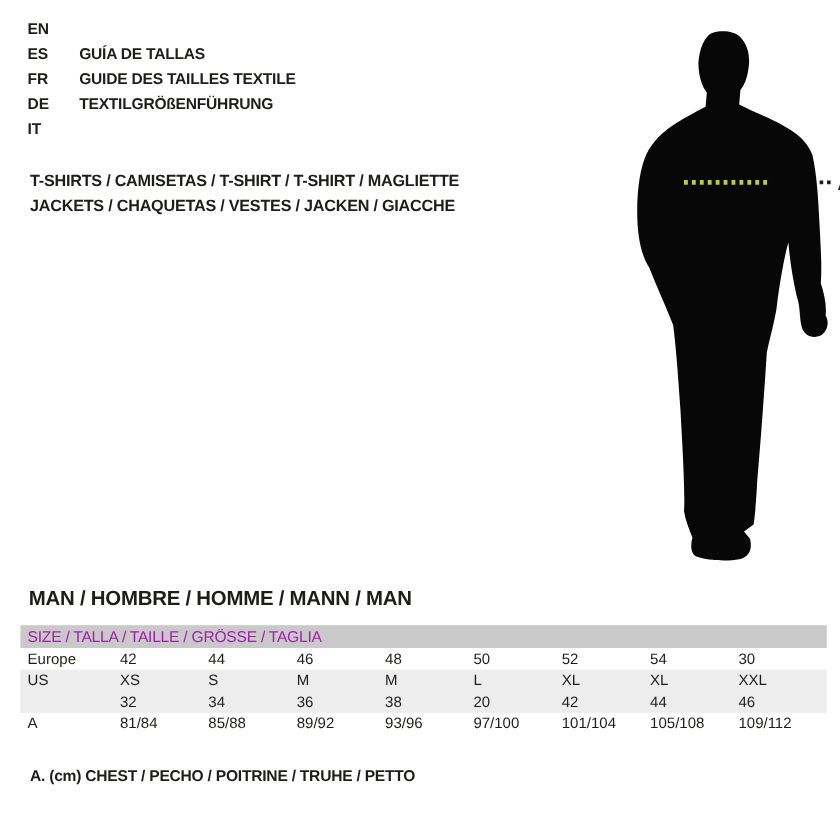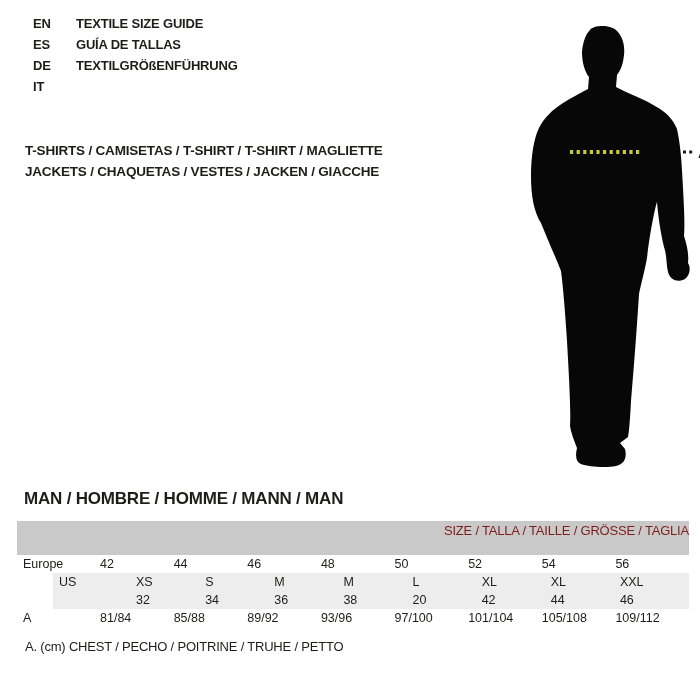--- a/index.html
+++ b/index.html
@@ -11,21 +11,21 @@
   }
   .canvas {
     position: relative; width: 700px; height: 700px;
     background: var(--background, #ffffff);
     color: var(--text, #1d1d1b);
     overflow: hidden;
   }
 
   
   .lang-block {
-    position: absolute; left: 33px; top: 13px;
+    position: absolute; left: 23px; top: 13px;
     font-weight: 700; font-size: 13px; line-height: 21px;
     letter-spacing: -0.2px;
   }
   .lang-row { display: flex; }
   .lang-code { width: 43px; flex: 0 0 43px; }
 
   
   .categories {
     position: absolute; left: 25px; top: 140px;
     font-weight: 700; font-size: 13.5px; line-height: 21px;
@@ -43,53 +43,55 @@
 
   
   .man-title {
     position: absolute; left: 24px; top: 489px; margin: 0;
     font-weight: 700; font-size: 17px; letter-spacing: -0.2px;
   }
 
   
   .size-table { position: absolute; left: 17px; top: 521px; width: 672px; font-size: 12.5px; }
   .t-header {
-    height: 34px; line-height: 19px;
+    height: 19px; line-height: 19px;
     background: var(--table-header-bg, #c9c9c9);
     padding-left: 6px; font-size: 13px; letter-spacing: -0.2px;
-    color: #7f1d1d;
-    text-align: right;
+    color: #a21caf;
   }
   .t-row {
     display: grid; grid-template-columns: 83px repeat(8, 1fr);
     height: 18px; line-height: 18.5px; align-items: center;
   }
-  .t-row.shaded { background: var(--table-shaded-row-bg, #ededed); margin-left: 36px; }
+  .t-row.shaded { background: var(--table-shaded-row-bg, #ededed); }
   .t-label { padding-left: 6px; text-align: left; }
   .t-cell { }
 
   
   .footnote {
     position: absolute; left: 25px; top: 639px;
-    font-weight: 400; font-size: 13px; letter-spacing: -0.2px;
+    font-weight: 700; font-size: 13px; letter-spacing: -0.2px;
   }
 </style>
 </head>
 <body>
 
 <div class="canvas">
 
   <section class="lang-block">
     <div class="lang-row">
       <span class="lang-code">EN</span>
-      <span class="lang-label">TEXTILE SIZE GUIDE</span>
     </div>
     <div class="lang-row">
       <span class="lang-code">ES</span>
       <span class="lang-label">GUÍA DE TALLAS</span>
+    </div>
+    <div class="lang-row">
+      <span class="lang-code">FR</span>
+      <span class="lang-label">GUIDE DES TAILLES TEXTILE</span>
     </div>
     <div class="lang-row">
       <span class="lang-code">DE</span>
       <span class="lang-label">TEXTILGRÖßENFÜHRUNG</span>
     </div>
     <div class="lang-row">
       <span class="lang-code">IT</span>
     </div>
   </section>
 
@@ -148,21 +150,21 @@
 
     <div class="t-row">
       <span class="t-label">Europe</span>
       <span class="t-cell">42</span>
       <span class="t-cell">44</span>
       <span class="t-cell">46</span>
       <span class="t-cell">48</span>
       <span class="t-cell">50</span>
       <span class="t-cell">52</span>
       <span class="t-cell">54</span>
-      <span class="t-cell">56</span>
+      <span class="t-cell">30</span>
     </div>
 
     <div class="t-row shaded">
       <span class="t-label">US</span>
       <span class="t-cell">XS</span>
       <span class="t-cell">S</span>
       <span class="t-cell">M</span>
       <span class="t-cell">M</span>
       <span class="t-cell">L</span>
       <span class="t-cell">XL</span>

